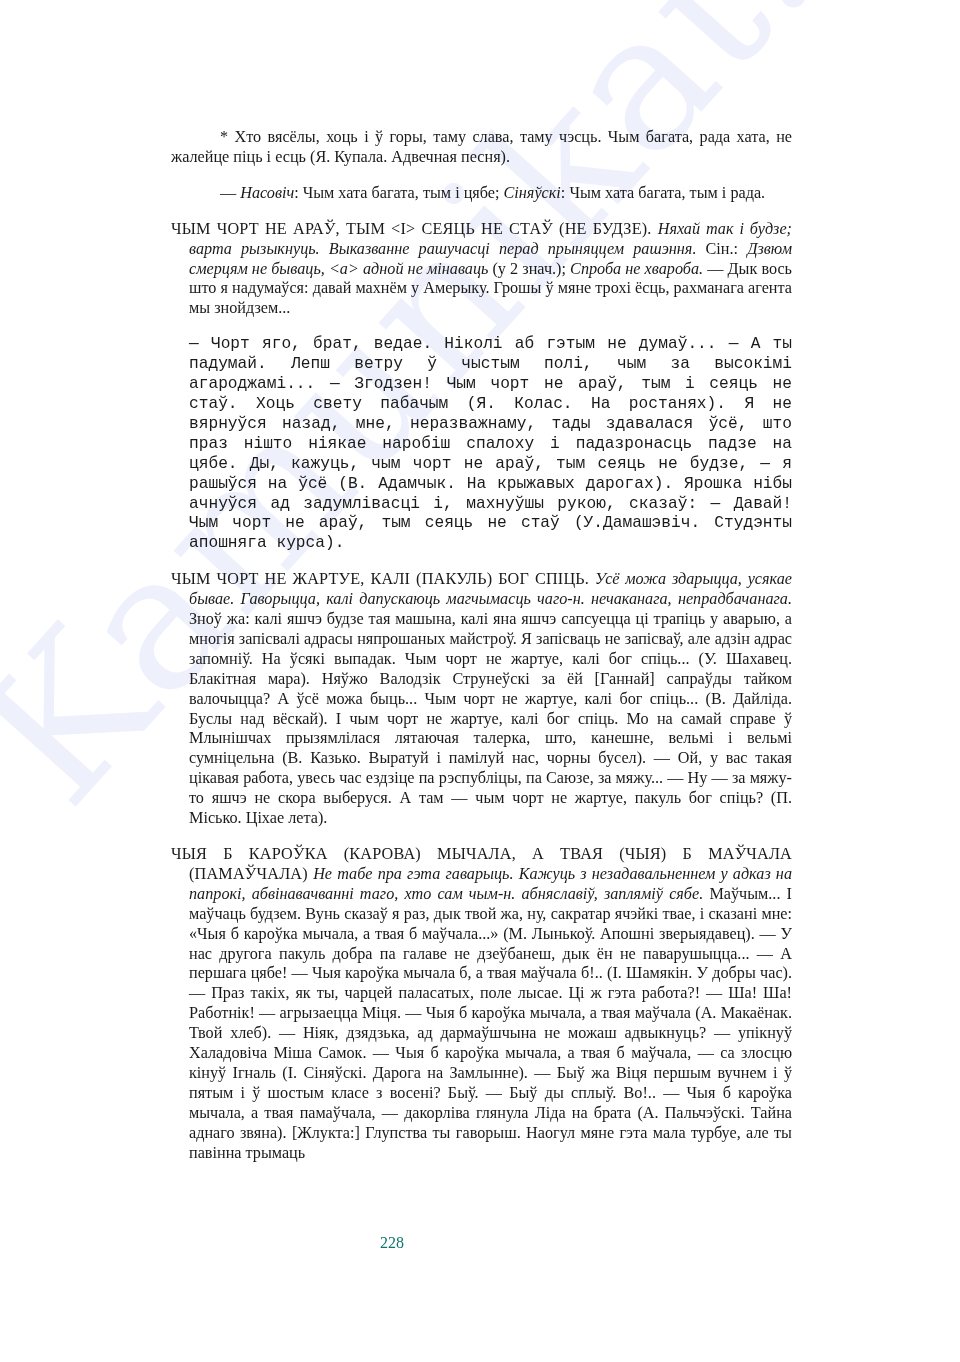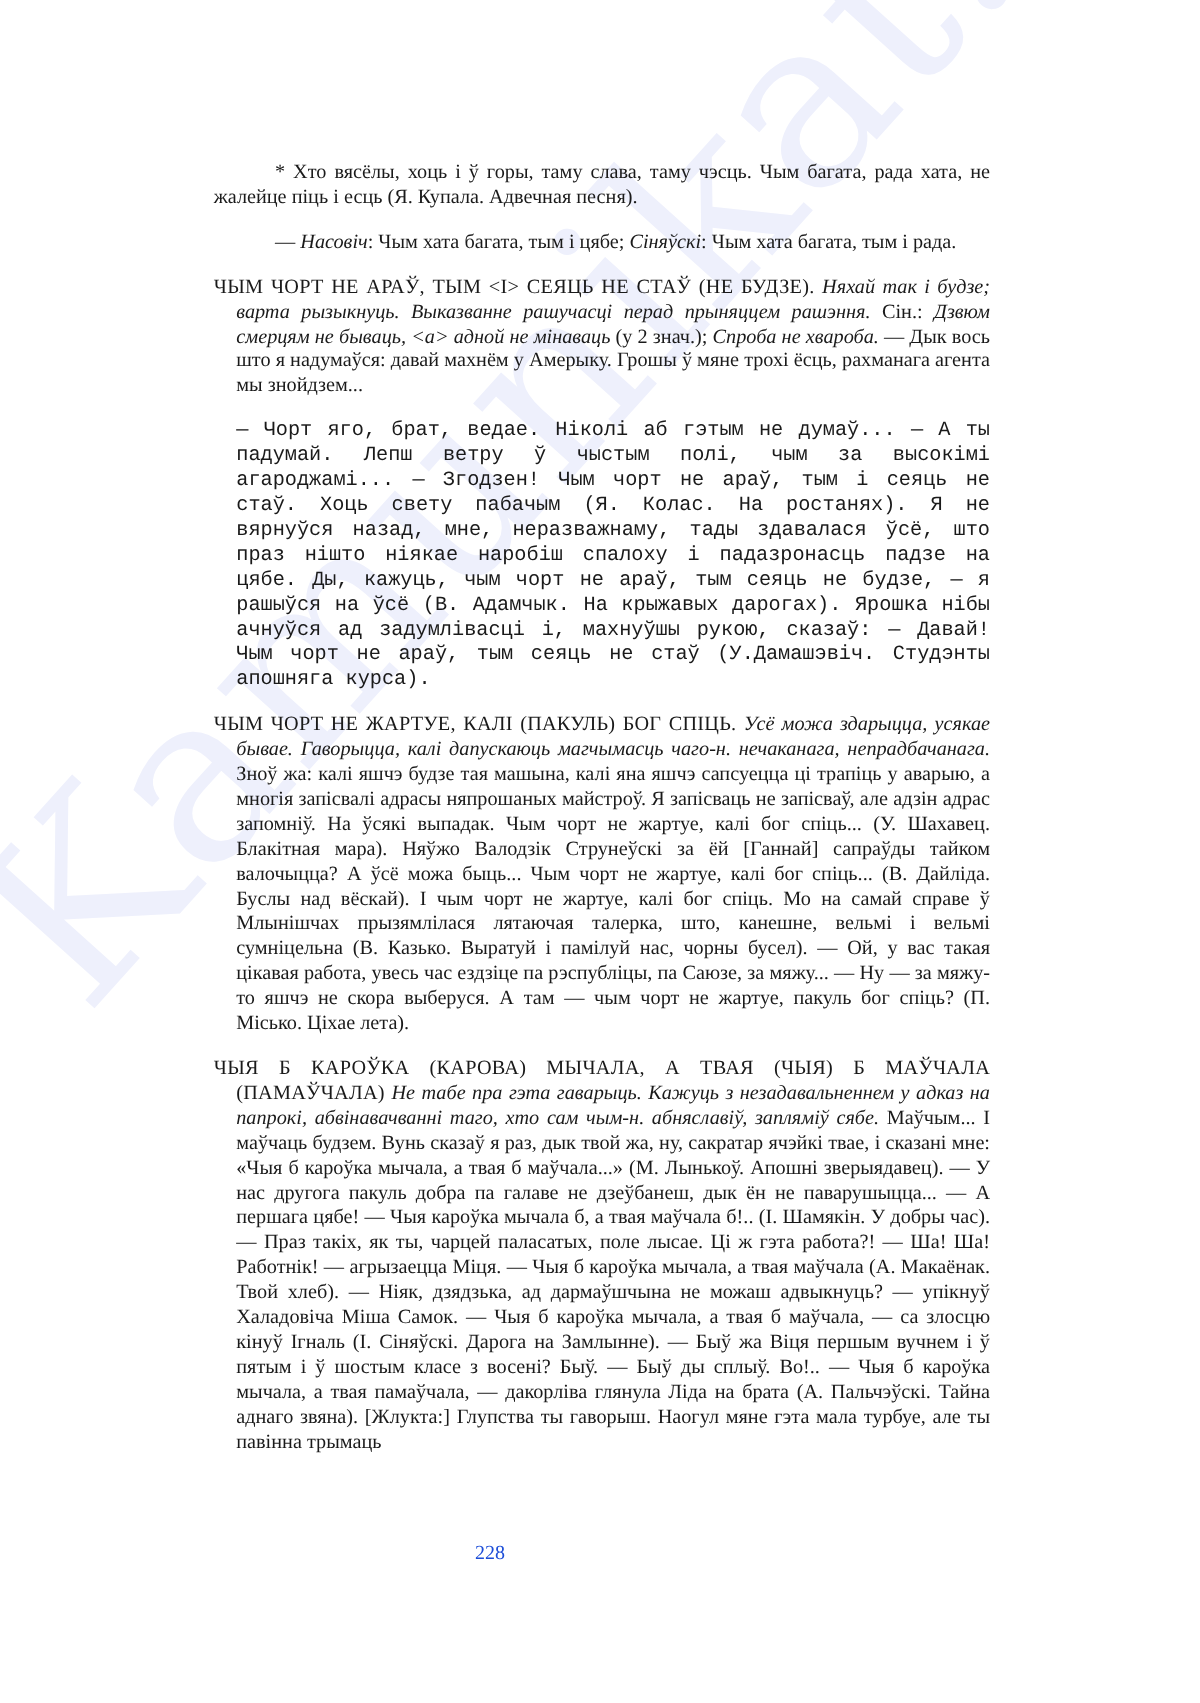--- a/index.html
+++ b/index.html
@@ -31,21 +31,21 @@
   .gap-s { margin-top: 7px; }
   .gap-m { margin-top: 14px; }
   .entry { padding-left: 18px; text-indent: -18px; }
   .sub { padding-left: 18px; font-family: Liberation Mono, monospace; }
   .head { letter-spacing: 0.2px; }
   i { }
   .pagenum {
     position: absolute; left: 0; width: 784px; top: 1234px;
     text-align: center;
     font-family: "Liberation Serif", serif;
-    font-size: 16px; color: #1d4ed8; z-index: 1;
+    font-size: 16px; color: #0f766e; z-index: 1;
   }
 </style>
 </head>
 <body>
 
 <div class="watermark">Kamunikat.org</div>
 
 <div class="page">
 
   <p class="indent">* Хто вясёлы, хоць і ў горы, таму слава, таму чэсць. Чым багата, рада хата, не жалейце піць і есць (Я. Купала. Адвечная песня).</p>

